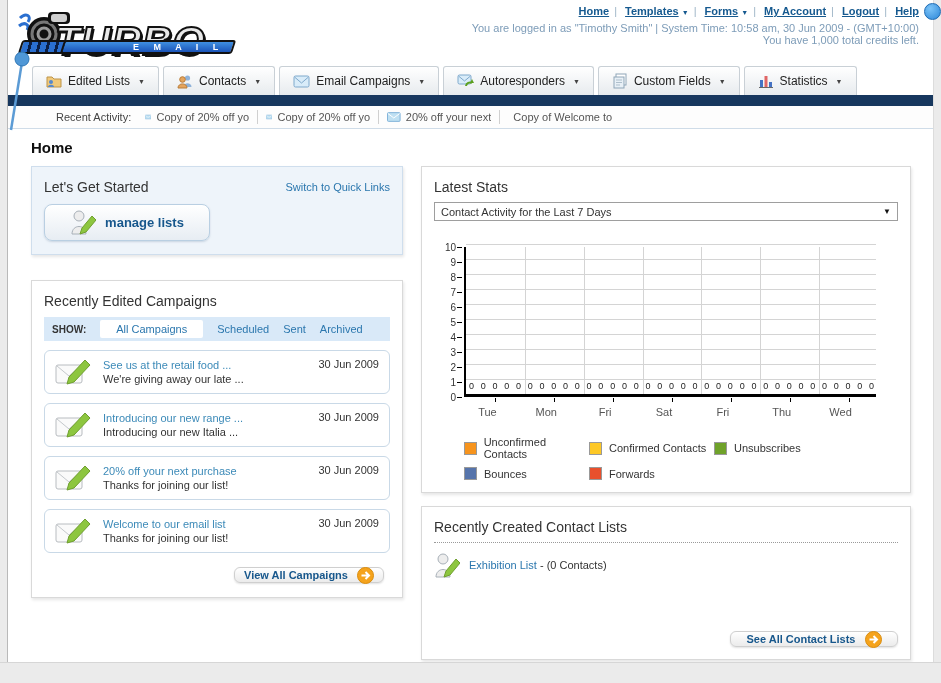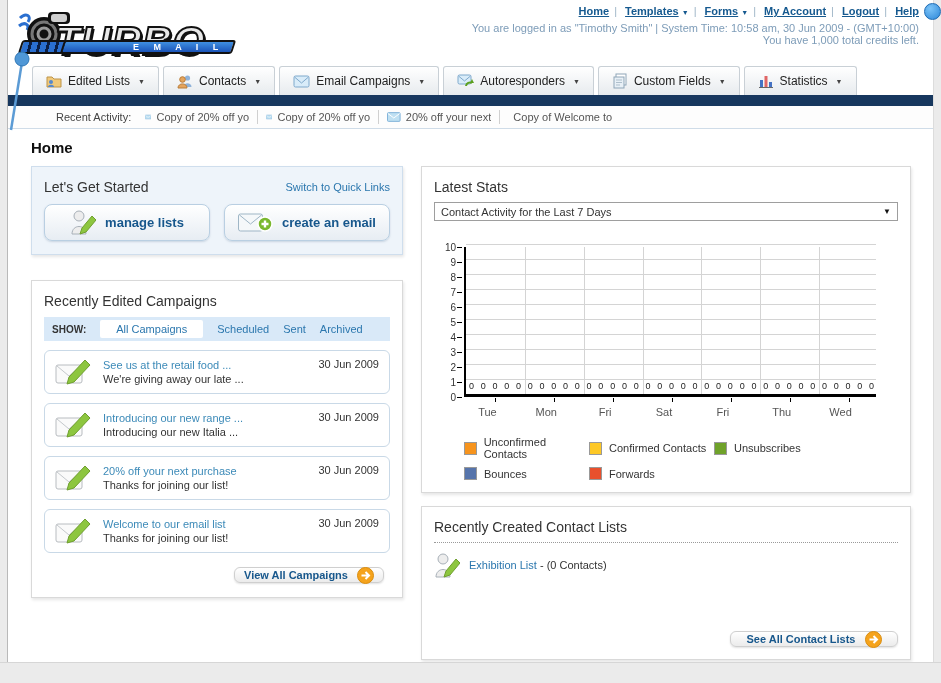--- a/index.html
+++ b/index.html
@@ -255,29 +255,20 @@
             <a>Switch to Quick Links</a>
           </div>
           <div class="gs-btns">
             <div class="gs-btn">
               <svg width="26" height="27" viewBox="0 0 26 27">
                   <circle cx="9" cy="7" r="5" fill="#ededed" stroke="#a8b0b8"></circle>
                   <path d="M2 25 C2 15 16 15 16 25 Z" fill="#ededed" stroke="#a8b0b8"></path>
                   <path d="M10 25 L12 19 L22 7 L26 11 L16 23 Z" fill="#8dc63f" stroke="#6f9f2f"></path>
                 </svg>
               <span>manage lists</span>
-            </div>
-            <div class="gs-btn">
-              <svg width="35" height="24" viewBox="0 0 35 24">
-                  <rect x="0.5" y="3" width="24" height="17" rx="2" fill="#f5f8fa" stroke="#9fb6c6"></rect>
-                  <path d="M1.5 4 L12.5 13 L23.5 4" fill="none" stroke="#9fb6c6"></path>
-                  <circle cx="27" cy="13" r="7" fill="#7ab82e" stroke="#fff" stroke-width="1.5"></circle>
-                  <path d="M27 9.5 V16.5 M23.5 13 H30.5" stroke="#fff" stroke-width="2.4"></path>
-                </svg>
-              <span>create an email</span>
             </div>
           </div>
         </div>
 
         <div class="panel campaigns">
           <h2>Recently Edited Campaigns</h2>
           <div class="showbar">
             <span class="showlbl">SHOW:</span>
             <span class="showtab active">All Campaigns</span>
             <span class="showtab">Scheduled</span>

